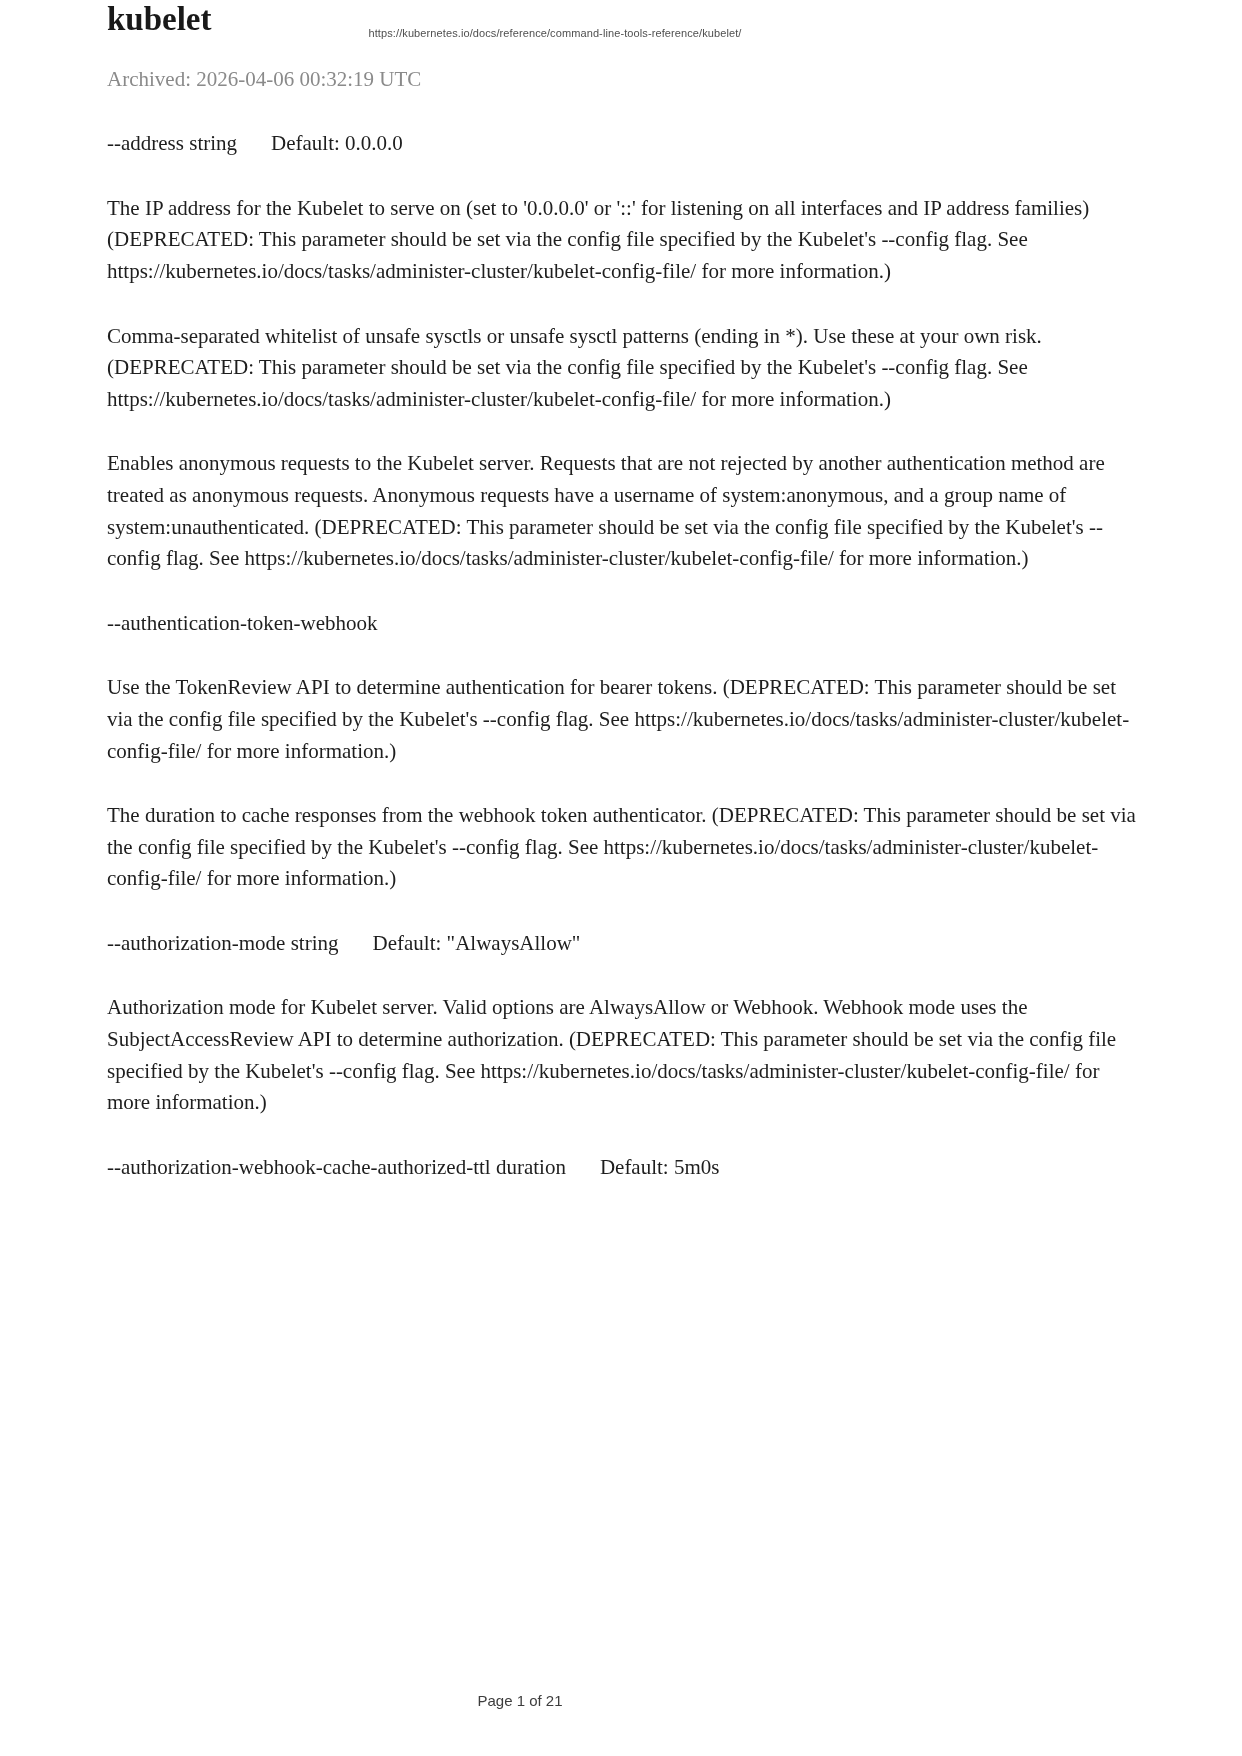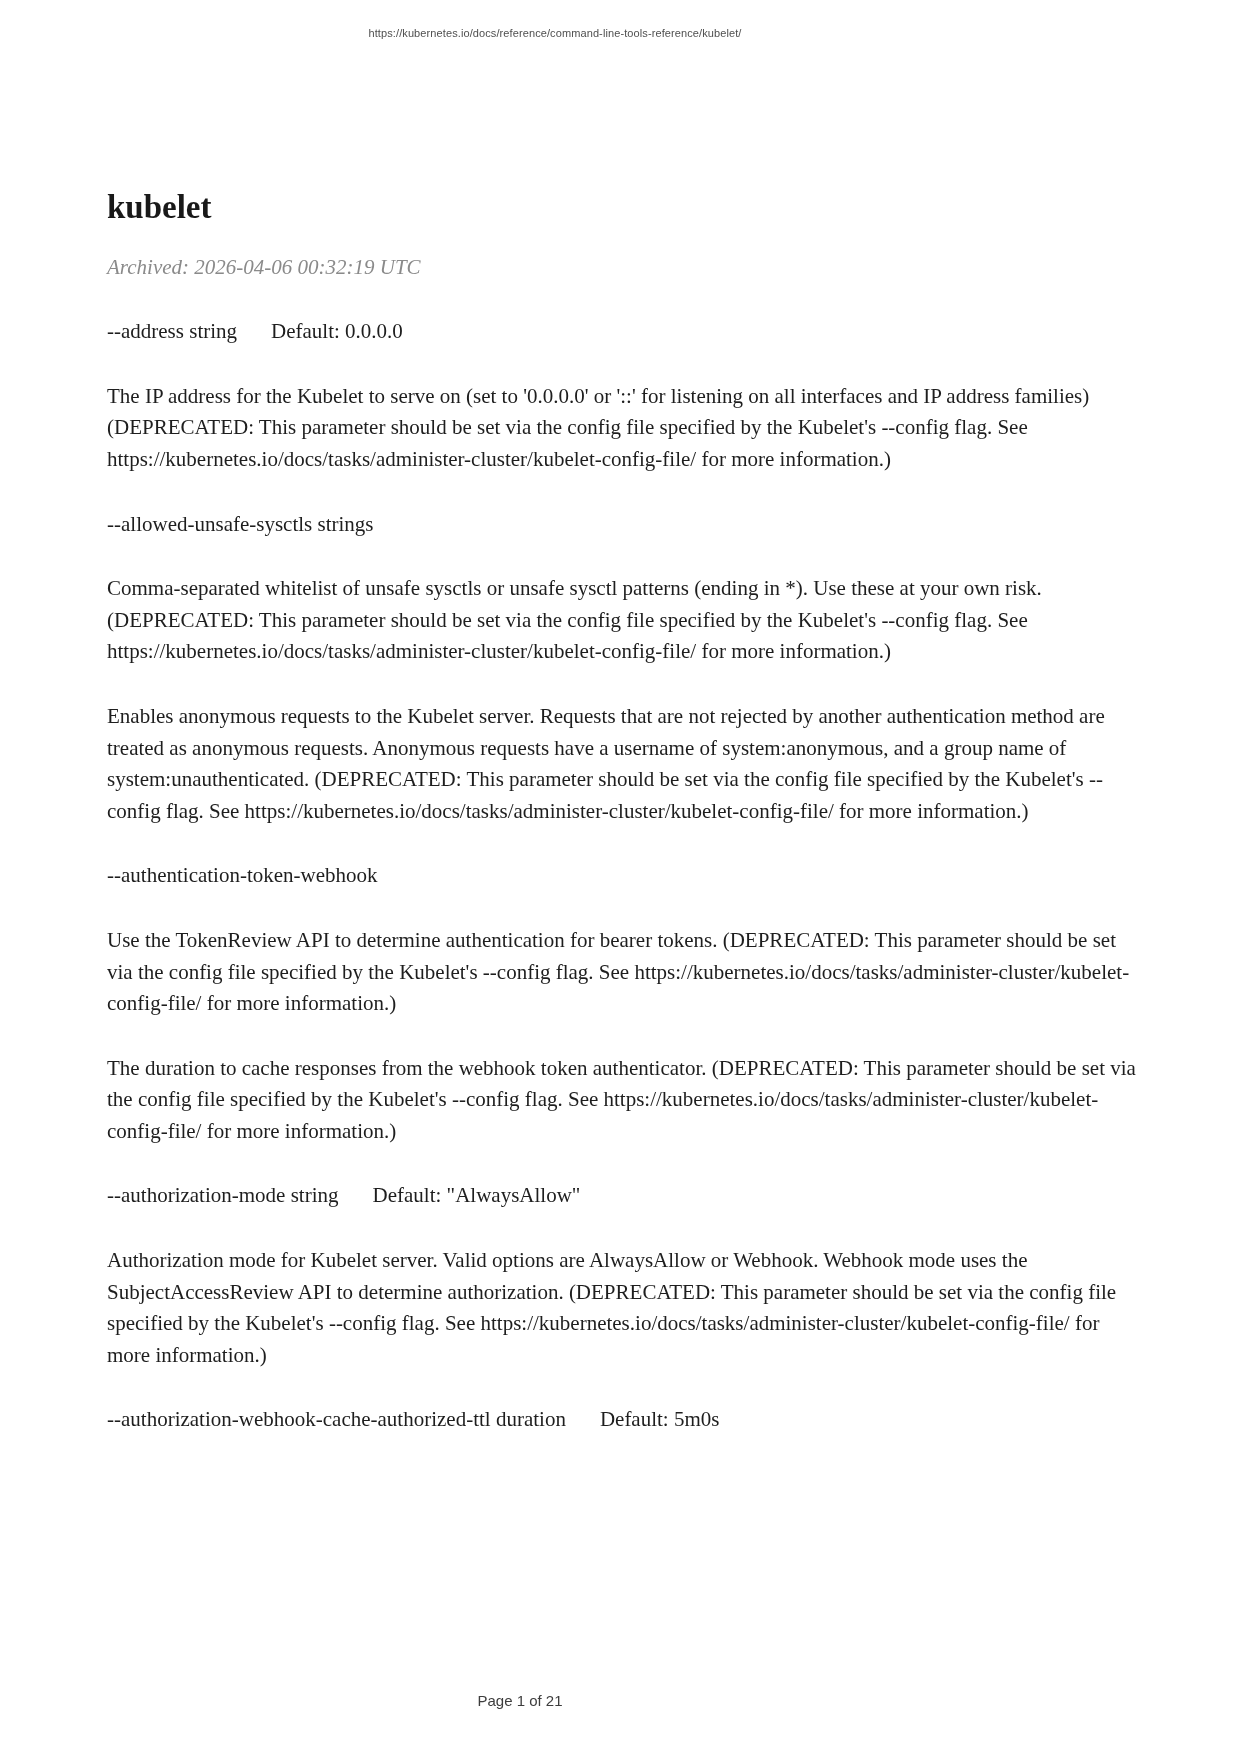--- a/index.html
+++ b/index.html
@@ -21,35 +21,33 @@
     font-family: "Liberation Sans", sans-serif;
     font-size: 11px;
     color: #4f4f4f;
     letter-spacing: 0.1px;
   }
   .content {
     position: absolute;
     top: 0;
     left: 107px;
     width: 1032px;
-    padding-top: 188px;
   }
   h1.title {
     font-size: 33px;
     line-height: 1.2;
     font-weight: bold;
     color: #191919;
     margin: 0 0 24px 0;
   }
   p.archived {
     font-size: 19px;
     line-height: 1.5;
     color: #8a8a8a;
     margin: 0 0 19px 0;
-    font-style: italic;
   }
   .content p {
     font-size: 21px;
     line-height: 31.6px;
   }
   p.flagline, p.desc {
     margin: 33px 0;
   }
   .flag-default {
     margin-left: 34px;
@@ -74,21 +72,20 @@
 <div class="content">
   <h1 class="title">kubelet</h1>
   <p class="archived">Archived: 2026-04-06 00:32:19 UTC</p>
 
   <div class="entry">
     <p class="flagline"><span class="flag-name">--address string</span><span class="flag-default">Default: 0.0.0.0</span></p>
     <p class="desc">The IP address for the Kubelet to serve on (set to '0.0.0.0' or '::' for listening on all interfaces and IP address families) (DEPRECATED: This parameter should be set via the config file specified by the Kubelet's --config flag. See https://kubernetes.io/docs/tasks/administer-cluster/kubelet-config-file/ for more information.)</p>
   </div>
 
   <div class="entry">
-    <p class="flagline"><span class="flag-name">--allowed-unsafe-sysctls strings</span></p>
     <p class="desc">Comma-separated whitelist of unsafe sysctls or unsafe sysctl patterns (ending in *). Use these at your own risk. (DEPRECATED: This parameter should be set via the config file specified by the Kubelet's --config flag. See https://kubernetes.io/docs/tasks/administer-cluster/kubelet-config-file/ for more information.)</p>
   </div>
 
   <div class="entry">
     <p class="desc">Enables anonymous requests to the Kubelet server. Requests that are not rejected by another authentication method are treated as anonymous requests. Anonymous requests have a username of system:anonymous, and a group name of system:unauthenticated. (DEPRECATED: This parameter should be set via the config file specified by the Kubelet's --config flag. See https://kubernetes.io/docs/tasks/administer-cluster/kubelet-config-file/ for more information.)</p>
   </div>
 
   <div class="entry">
     <p class="flagline"><span class="flag-name">--authentication-token-webhook</span></p>
     <p class="desc">Use the TokenReview API to determine authentication for bearer tokens. (DEPRECATED: This parameter should be set via the config file specified by the Kubelet's --config flag. See https://kubernetes.io/docs/tasks/administer-cluster/kubelet-config-file/ for more information.)</p>

